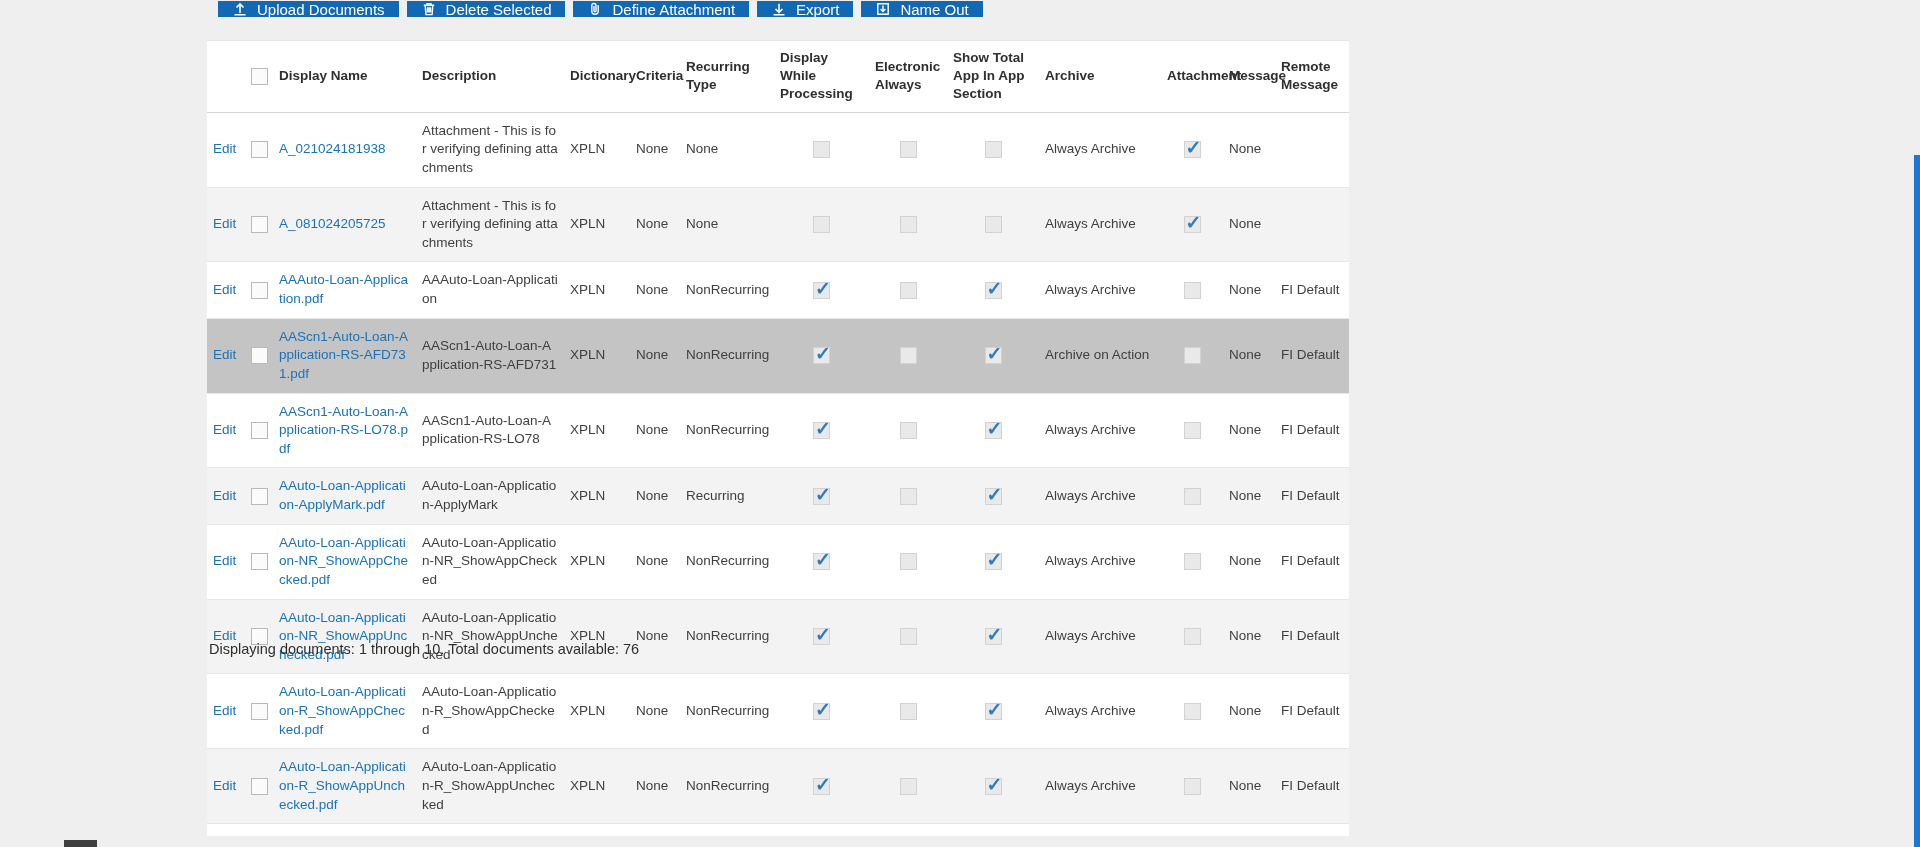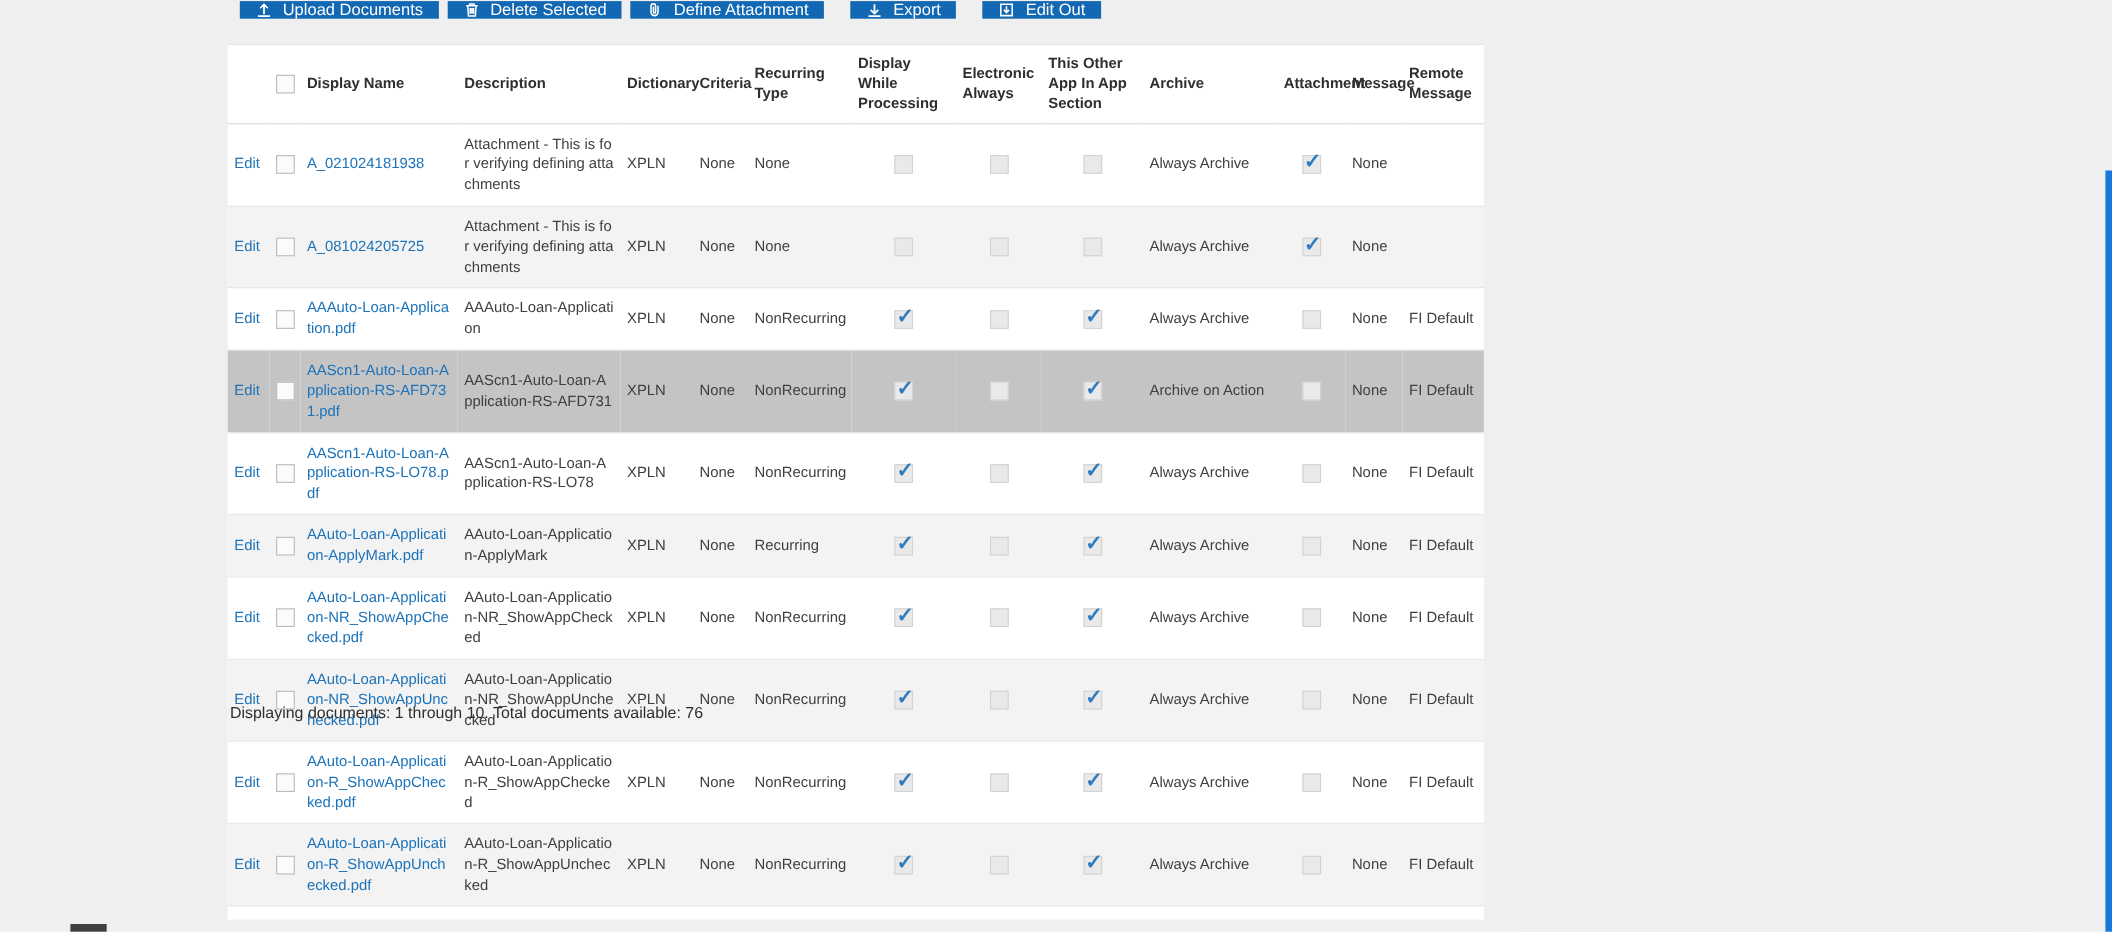--- a/index.html
+++ b/index.html
@@ -5,21 +5,21 @@
   * { margin:0; padding:0; box-sizing:border-box; }
   html,body { width:1920px; height:847px; overflow:hidden;
     font-family:"Liberation Sans", sans-serif; background:var(--page_bg,#efefef); color:var(--text,#3c3c3c); }
 
   
   .toolbar { position:absolute; left:218px; top:1px; display:flex; gap:8px; }
   .tb-btn { display:flex; align-items:center; height:16px; padding:0 14px;
     background:var(--button_blue,#1268b3); color:#fff; border:none; font-family:inherit;
     font-size:15px; cursor:pointer; white-space:nowrap; }
   .tb-btn svg { margin-right:9px; }
-  .tb-btn.gap-lg { margin-left:16px; }
+  .tb-btn.gap-lg { margin-left:0; }
 
   
   .card { position:absolute; left:207px; top:40px; width:1142px; background:#fff; padding-bottom:12px; }
   .pagination { padding:11px 5px 10px 5px; font-size:13px; }
   .pagination .page { margin-right:5px; color:#222; }
   .pagination .page:not(.current) { color:var(--link_blue,#1b72b8); text-decoration:underline; cursor:pointer; }
 
   table { width:100%; border-collapse:collapse; table-layout:fixed; font-size:13.5px; }
   th { text-align:left; font-weight:bold; color:#2f2f2f; padding:8px 6px; vertical-align:middle;
        border-top:1px solid #e4e4e4; border-bottom:1px solid #d6d6d6; height:52px; line-height:1.35; }
@@ -68,21 +68,21 @@
   <button class="tb-btn gap-lg">
     <svg width="16" height="16" viewBox="0 0 16 16" fill="none" stroke="#fff" stroke-width="1.6">
         <path d="M8 2.8 V11.4 M4.5 8 L8 11.4 L11.5 8 M2.5 13.7 H13.5"></path>
       </svg>
     <span>Export</span>
   </button>
   <button class="tb-btn gap-lg">
     <svg width="16" height="16" viewBox="0 0 16 16" fill="none" stroke="#fff" stroke-width="1.4">
         <path d="M2.8 2.8 H13.2 V13.2 H2.8 Z M8 4.6 V10.2 M5.6 8 L8 10.4 L10.4 8"></path>
       </svg>
-    <span>Edit Out</span>
+    <span>Name Out</span>
   </button>
 </div>
 
 <div class="card">
   <table>
     <colgroup>
       <col style="width:38px">
         <col style="width:28px">
         <col style="width:143px">
         <col style="width:148px">
@@ -101,21 +101,21 @@
       <tr>
         <th></th>
         <th class="c-cb"><span class="cb cb-select"></span></th>
         <th>Display Name</th>
         <th>Description</th>
         <th>Dictionary</th>
         <th>Criteria</th>
         <th>Recurring Type</th>
         <th>Display While Processing</th>
         <th>Electronic Always</th>
-        <th>This Other App In App Section</th>
+        <th>Show Total App In App Section</th>
         <th>Archive</th>
         <th>Attachment</th>
         <th>Message</th>
         <th>Remote Message</th>
       </tr>
     </thead>
     <tbody>
         <tr>
     <td><a class="link">Edit</a></td>
     <td class="c-cb"><span class="cb cb-select"></span></td>

